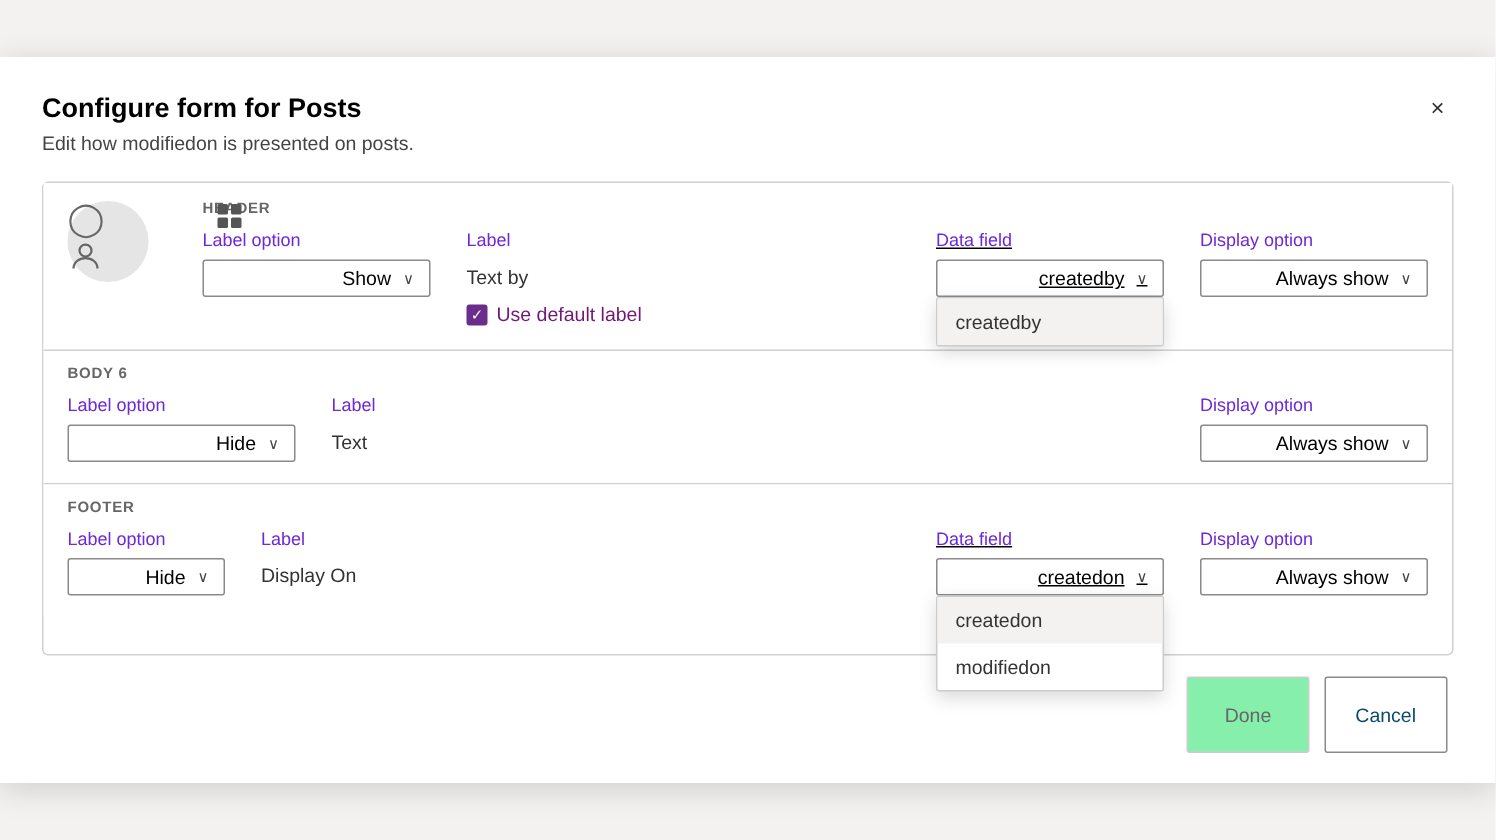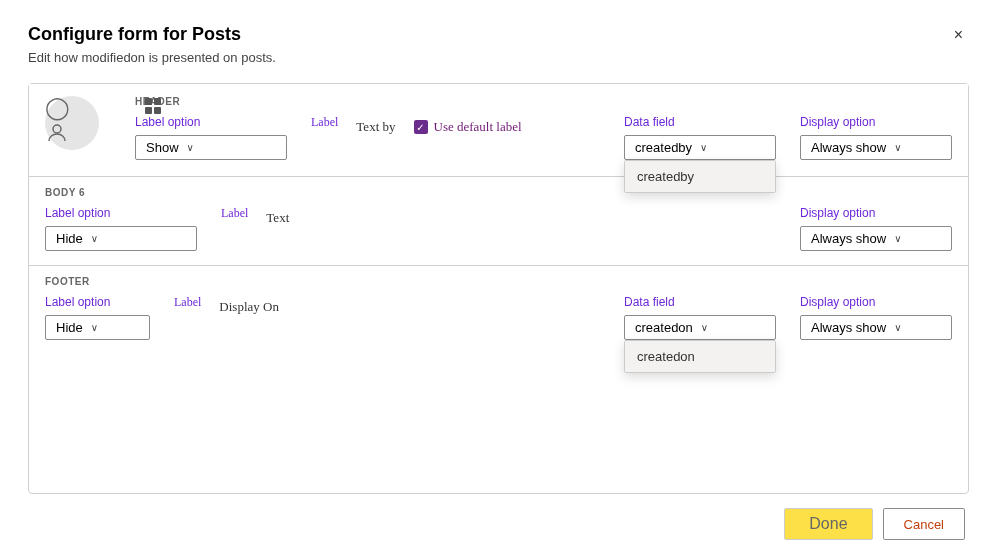--- a/index.html
+++ b/index.html
@@ -9,21 +9,21 @@
       display: flex;
       align-items: center;
       justify-content: center;
       width: 997px;
       height: 560px;
       overflow: hidden;
     }
     .dialog {
       background: #fff;
       width: 997px;
-      height: 560px;
+      height: 484px;
       position: relative;
       box-shadow: 0 4px 20px rgba(0,0,0,0.15);
       display: flex;
       flex-direction: column;
       padding: 24px 28px 20px 28px;
     }
     .dialog-header {
       display: flex;
       justify-content: space-between;
       align-items: flex-start;
@@ -109,35 +109,34 @@
     .select-box {
       border: 1px solid #8a8a8a;
       border-radius: 2px;
       padding: 4px 10px;
       font-size: 13px;
       color: #000;
       background: #fff;
       cursor: pointer;
       display: flex;
       align-items: center;
-      justify-content: flex-start;
+      justify-content: flex-end;
       gap: 8px;
       user-select: none;
     }
     .select-box.wide { width: 152px; }
     .select-box.narrow { width: 105px; }
     .chevron {
       font-size: 10px;
       color: #444;
     }
     .label-text-group {
       display: flex;
-      flex-direction: row;
-      gap: 18px;
-      font-family: Liberation Serif, serif;
+      flex-direction: column;
+      gap: 6px;
     }
     .label-text {
       font-size: 13px;
       color: #333;
       padding-top: 24px;
     }
     .checkbox-row {
       display: flex;
       align-items: center;
       gap: 6px;
@@ -158,20 +157,21 @@
       color: #fff;
       font-size: 10px;
     }
     .checkbox-label {
       font-size: 13px;
       color: #701a75;
     }
     
     .data-field-container {
       position: relative;
+      text-decoration: underline;
     }
     .dropdown-list {
       position: absolute;
       top: 100%;
       left: 0;
       background: #fff;
       border: 1px solid #ccc;
       box-shadow: 0 4px 12px rgba(0,0,0,0.15);
       z-index: 100;
       min-width: 152px;
@@ -200,33 +200,33 @@
     }
     
     .dialog-footer {
       display: flex;
       justify-content: flex-end;
       gap: 10px;
       margin-top: 14px;
       padding-right: 4px;
     }
     .btn-done {
-      background: #fde047;
+      background: #86efac;
       border: 1px solid #ccc;
       color: #666;
       padding: 6px 24px;
-      font-size: 16px;
+      font-size: 13px;
       border-radius: 2px;
       cursor: not-allowed;
     }
     .btn-cancel {
       background: #fff;
       border: 1px solid #8a8a8a;
-      color: #c2410c;
-      padding: 6px 20px;
+      color: #0c4a6e;
+      padding: 17px 20px;
       font-size: 13px;
       border-radius: 2px;
       cursor: pointer;
     }
     .section-wrapper {
       position: relative;
     }
     .grid-icon-wrap {
       position: absolute;
       top: 14px;
@@ -370,20 +370,21 @@
 
         <div class="field-group data-field-container" style="margin-left: auto;">
           <span class="field-label">Data field</span>
           <div class="select-box" style="width:152px;">
             <span>createdon</span>
             <span class="chevron">∨</span>
           </div>
 
           <div class="dropdown-list">
             <div class="dropdown-item active">createdon</div>
+            <div class="dropdown-item">modifiedon</div>
           </div>
         </div>
 
         <div class="field-group">
           <span class="field-label">Display option</span>
           <div class="select-box" style="width:152px;">
             <span>Always show</span>
             <span class="chevron">∨</span>
           </div>
         </div>

